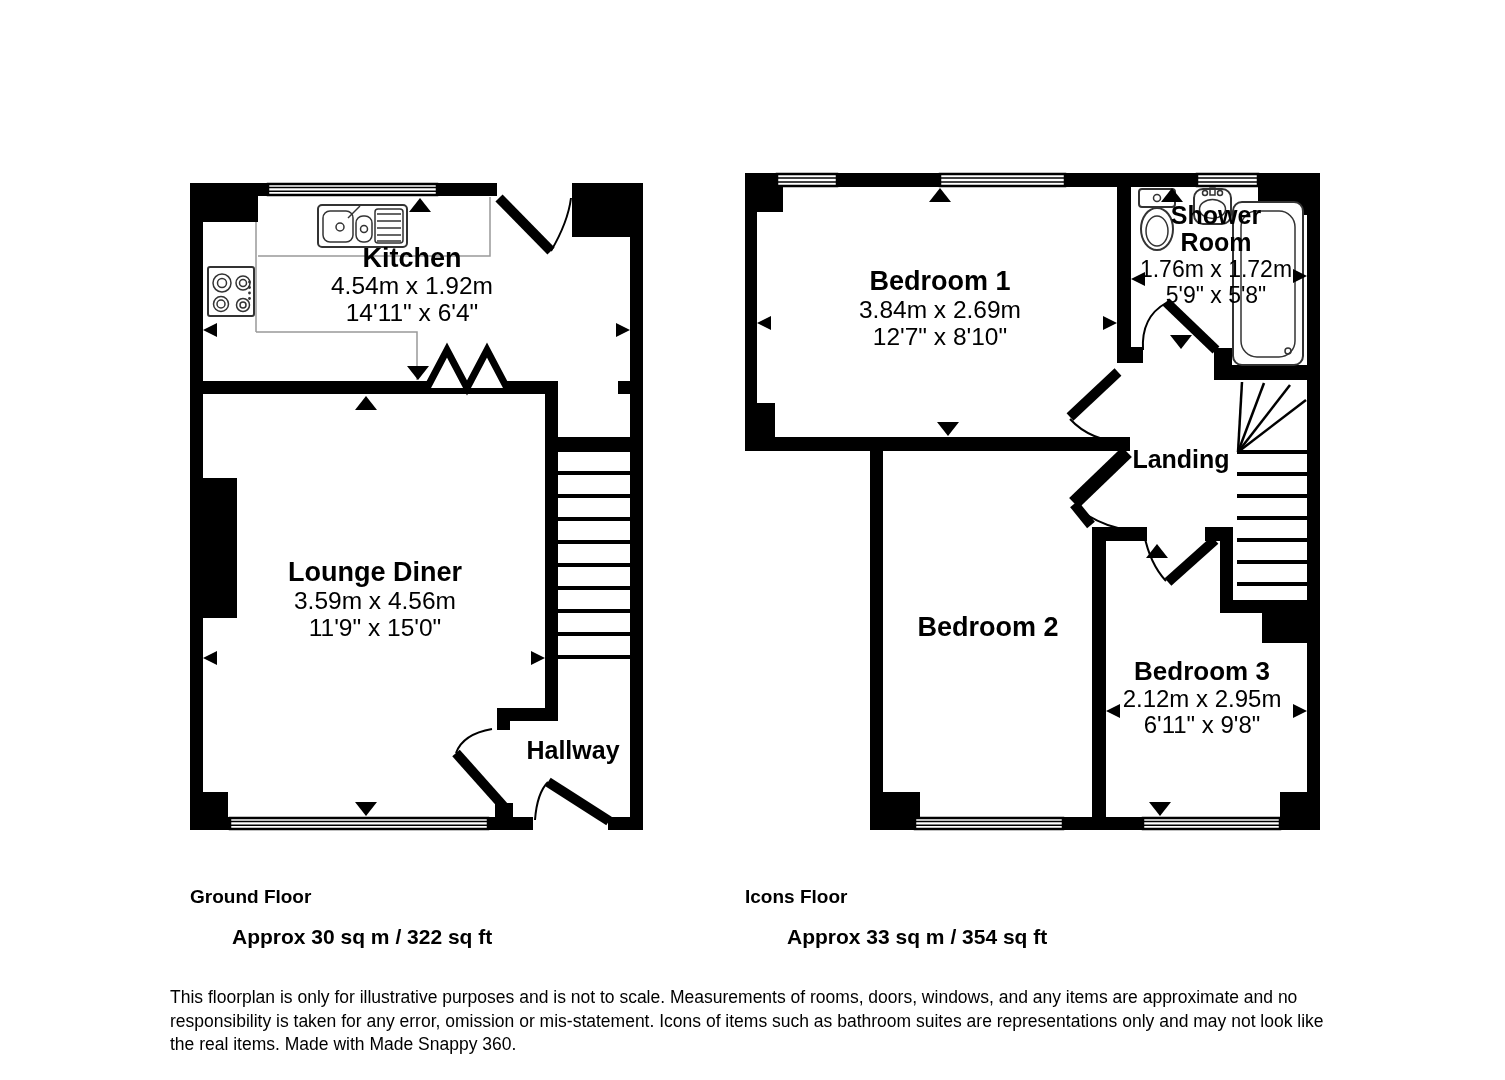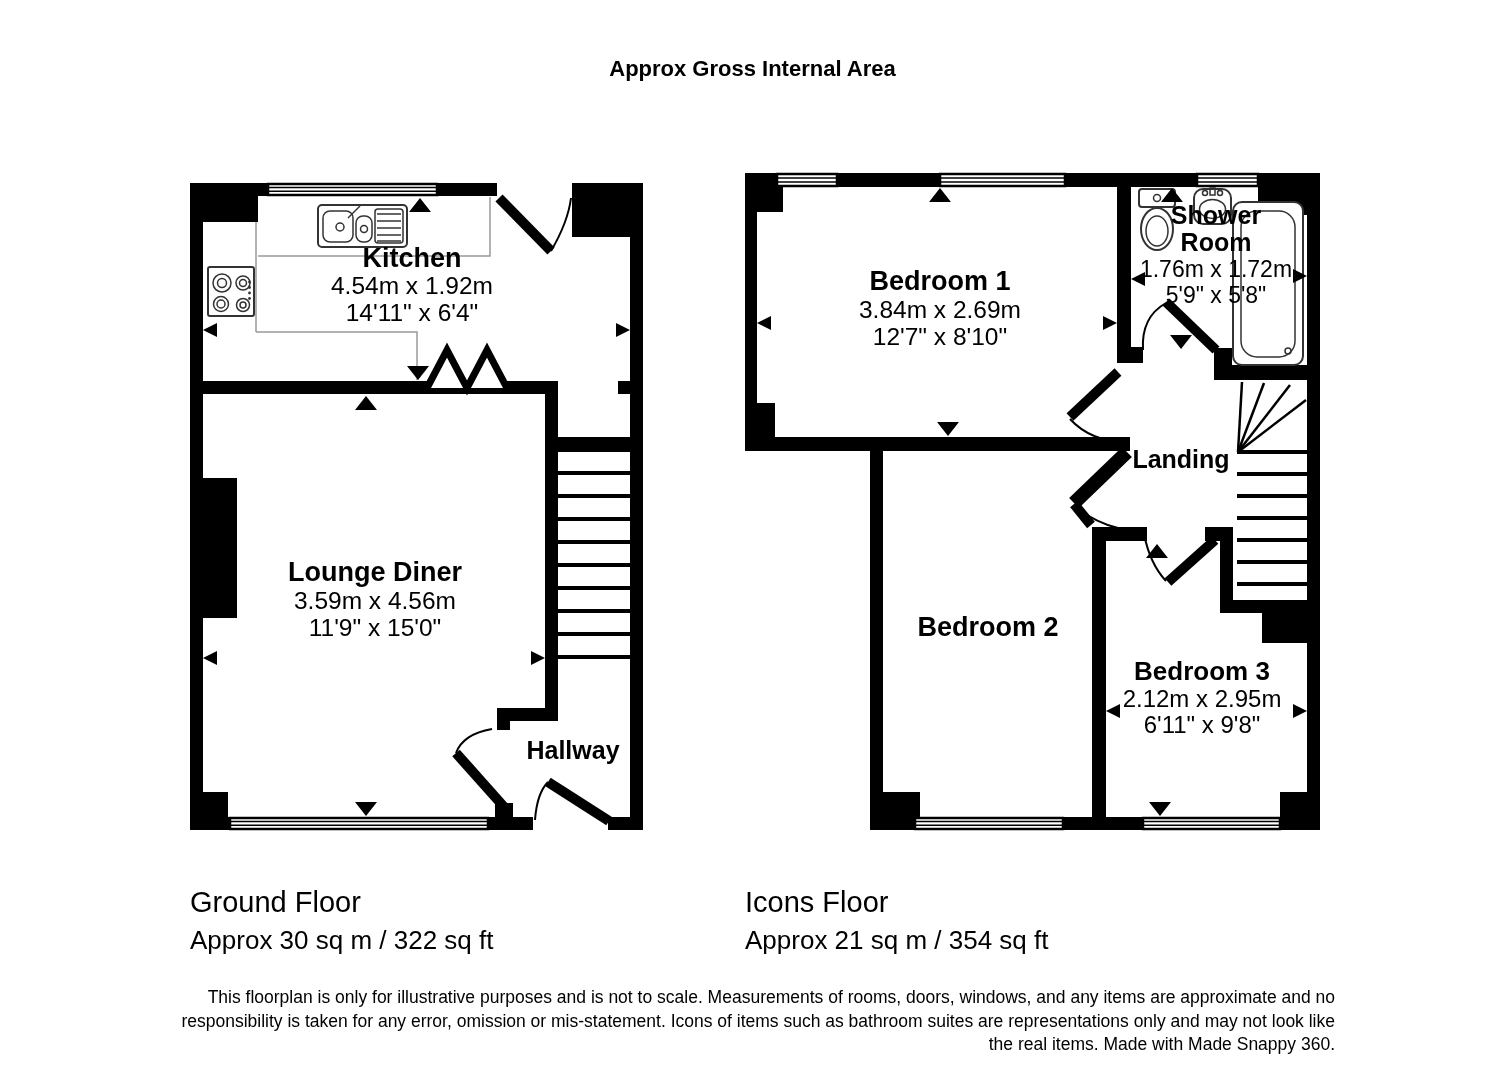--- a/index.html
+++ b/index.html
@@ -1,24 +1,24 @@
 <!DOCTYPE html>
 <html><head>
 <meta charset="utf-8">
 <style>
   html,body{margin:0;padding:0;background:#fff;}
   .stage{position:relative;width:1505px;height:1080px;background:#ffffff;
          font-family:"Liberation Sans",sans-serif;color:#000;overflow:hidden;}
   .stage svg{position:absolute;left:0;top:0;}
   .title{position:absolute;top:57px;left:0;width:100%;text-align:center;
          font-weight:bold;font-size:22px;line-height:23px;}
-  .floor-label{position:absolute;font-size:29px;font-weight:normal;}
-  .floor-area{position:absolute;font-size:26px;font-weight:normal;}
+  .floor-label{position:absolute;font-size:19px;font-weight:bold;}
+  .floor-area{position:absolute;font-size:21px;font-weight:bold;margin-left:42px;}
   .disclaimer{position:absolute;top:986px;left:50%;transform:translateX(-50%);
-              width:1165px;text-align:right;font-size:17.5px;line-height:23.5px;}
+              width:1165px;text-align:left;font-size:17.5px;line-height:23.5px;}
   
   text{fill:#000;}
   .rname{font-weight:bold;font-size:27px;text-anchor:middle;}
   .rdim{font-size:24.5px;text-anchor:middle;}
   .rname-sm{font-weight:bold;font-size:25px;text-anchor:middle;}
   .rdim-sm{font-size:23px;text-anchor:middle;}
   .wall{fill:#000;stroke:none;}
   .wline{stroke:#000;stroke-linecap:butt;}
   .leaf{stroke:#000;stroke-width:10;stroke-linecap:butt;}
   .arc{stroke:#000;stroke-width:2;fill:none;}
@@ -310,23 +310,22 @@
     <text class="rname" x="988" y="636">Bedroom 2</text>
     <g>
       <text class="rname-sm" x="1202" y="680" style="font-size:26px;">Bedroom 3</text>
       <text class="rdim-sm" x="1202" y="707" style="font-size:24px;">2.12m x 2.95m</text>
       <text class="rdim-sm" x="1202" y="733" style="font-size:24px;">6'11" x 9'8"</text>
     </g>
   </g>
 </svg>
 
   <div class="title">
-    <div>Approx Gross Internal Area</div>
   </div>
 
   <div class="floor-label" style="left:190px;top:886px;">Ground Floor</div>
   <div class="floor-area" style="left:190px;top:925px;">Approx 30 sq m / 322 sq ft</div>
 
   <div class="floor-label" style="left:745px;top:886px;">Icons Floor</div>
-  <div class="floor-area" style="left:745px;top:925px;">Approx 21 sq m / 354 sq ft</div>
+  <div class="floor-area" style="left:745px;top:925px;">Approx 33 sq m / 354 sq ft</div>
 
   <div class="disclaimer">This floorplan is only for illustrative purposes and is not to scale. Measurements of rooms, doors, windows, and any items are approximate and no responsibility is taken for any error, omission or mis-statement. Icons of items such as bathroom suites are representations only and may not look like the real items. Made with Made Snappy 360.</div>
 </div>
 
 </body></html>

